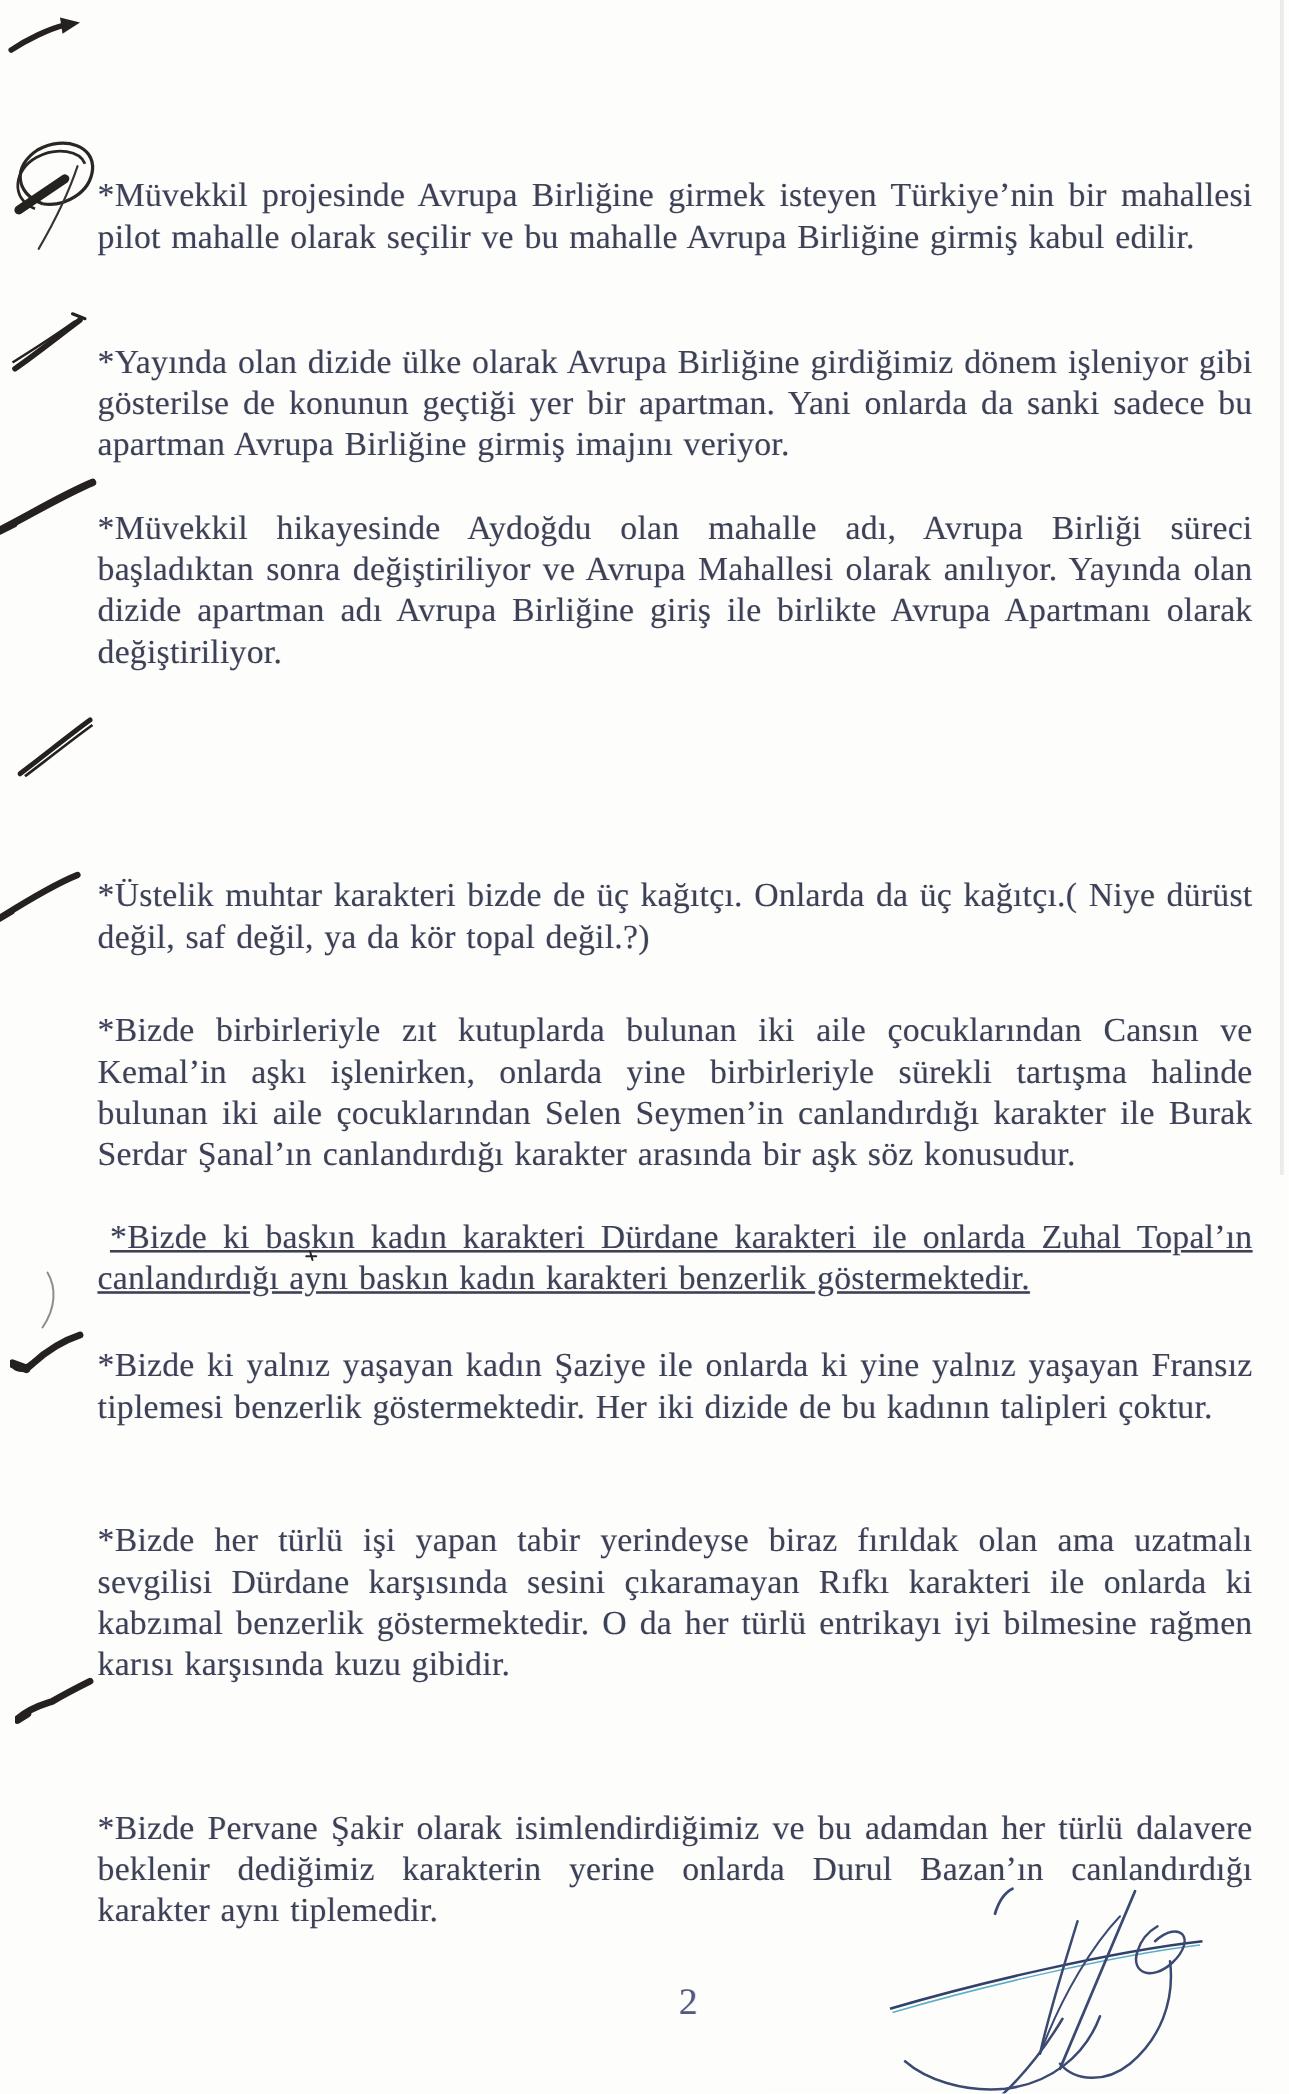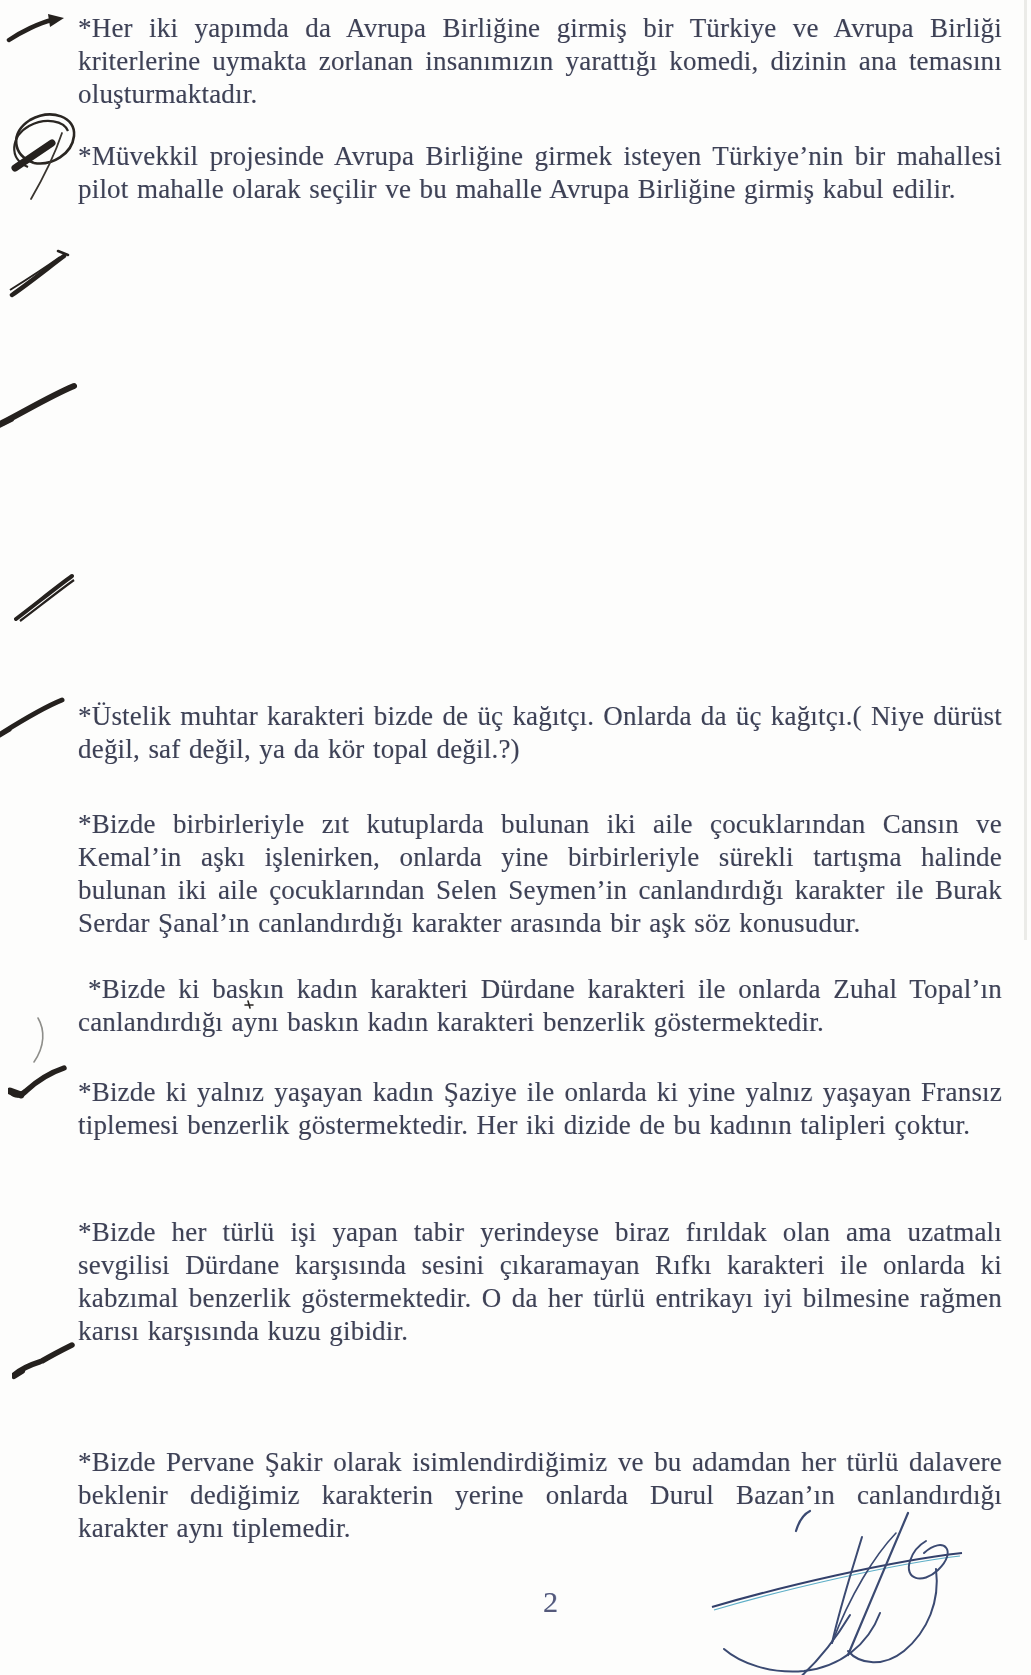--- a/index.html
+++ b/index.html
@@ -12,40 +12,41 @@
   }
   .para{
     position:absolute;left:78px;width:924px;margin:0;
     font-size:27px;line-height:33px;
     color:#3e4155;
     text-align:justify;
     letter-spacing:0.2px;
     word-spacing:1.5px;
     text-shadow:0.6px 0 0 rgba(120,170,205,0.28), -0.4px 0 0 rgba(150,90,90,0.18);
   }
-  .indent-sm{text-indent:10px;}
+  .indent-sm{text-indent:10px;text-decoration:underline;}
   .mark{position:absolute;}
   .page-number{
     position:absolute;left:543px;top:1585px;
     font-size:30px;color:#55597a;
     text-shadow:0.6px 0 0 rgba(90,130,200,0.4);
   }
   .edge-line{
     position:absolute;left:1024px;top:0;width:3px;height:940px;
     background:#e6e6e2;opacity:0.8;
   }
   svg{display:block;}
 </style>
 </head>
 <body>
 
 <div class="page">
 
-  <p class="para" style="top:12px">*Her iki yapımda da Avrupa Birliğine girmiş bir Türkiye ve Avrupa Birliği kriterlerine uymakta zorlanan insanımızın yarattığı komedi, dizinin ana temasını oluşturmaktadır.</p>
   <p class="para" style="top:140px">*Müvekkil projesinde Avrupa Birliğine girmek isteyen Türkiye’nin bir mahallesi pilot mahalle olarak seçilir ve bu mahalle Avrupa Birliğine girmiş kabul edilir.</p>
+  <p class="para" style="top:273px">*Yayında olan dizide ülke olarak Avrupa Birliğine girdiğimiz dönem işleniyor gibi gösterilse de konunun geçtiği yer bir apartman. Yani onlarda da sanki sadece bu apartman Avrupa Birliğine girmiş imajını veriyor.</p>
+  <p class="para" style="top:406px">*Müvekkil hikayesinde Aydoğdu olan mahalle adı, Avrupa Birliği süreci başladıktan sonra değiştiriliyor ve Avrupa Mahallesi olarak anılıyor. Yayında olan dizide apartman adı Avrupa Birliğine giriş ile birlikte Avrupa Apartmanı olarak değiştiriliyor.</p>
   <p class="para" style="top:700px">*Üstelik muhtar karakteri bizde de üç kağıtçı. Onlarda da üç kağıtçı.( Niye dürüst değil, saf değil, ya da kör topal değil.?)</p>
   <p class="para" style="top:808px">*Bizde birbirleriyle zıt kutuplarda bulunan iki aile çocuklarından Cansın ve Kemal’in aşkı işlenirken, onlarda yine birbirleriyle sürekli tartışma halinde bulunan iki aile çocuklarından Selen Seymen’in canlandırdığı karakter ile Burak Serdar Şanal’ın canlandırdığı karakter arasında bir aşk söz konusudur.</p>
   <p class="para indent-sm" style="top:973px">*Bizde ki baskın kadın karakteri Dürdane karakteri ile onlarda Zuhal Topal’ın canlandırdığı aynı baskın kadın karakteri benzerlik göstermektedir.</p>
   <p class="para" style="top:1076px">*Bizde ki yalnız yaşayan kadın Şaziye ile onlarda ki yine yalnız yaşayan Fransız tiplemesi benzerlik göstermektedir. Her iki dizide de bu kadının talipleri çoktur.</p>
   <p class="para" style="top:1216px">*Bizde her türlü işi yapan tabir yerindeyse biraz fırıldak olan ama uzatmalı sevgilisi Dürdane karşısında sesini çıkaramayan Rıfkı karakteri ile onlarda ki kabzımal benzerlik göstermektedir. O da her türlü entrikayı iyi bilmesine rağmen karısı karşısında kuzu gibidir.</p>
   <p class="para" style="top:1446px">*Bizde Pervane Şakir olarak isimlendirdiğimiz ve bu adamdan her türlü dalavere beklenir dediğimiz karakterin yerine onlarda Durul Bazan’ın canlandırdığı karakter aynı tiplemedir.</p>
 
   <svg class="mark" style="left:6px;top:10px" width="62" height="38" viewBox="0 0 62 38">
     <path d="M3,30 C15,22 33,13 46,10" fill="none" stroke="#25211e" stroke-width="4.5" stroke-linecap="round"></path>
     <path d="M42,4 L58,8 L44,17 Z" fill="#25211e"></path>

